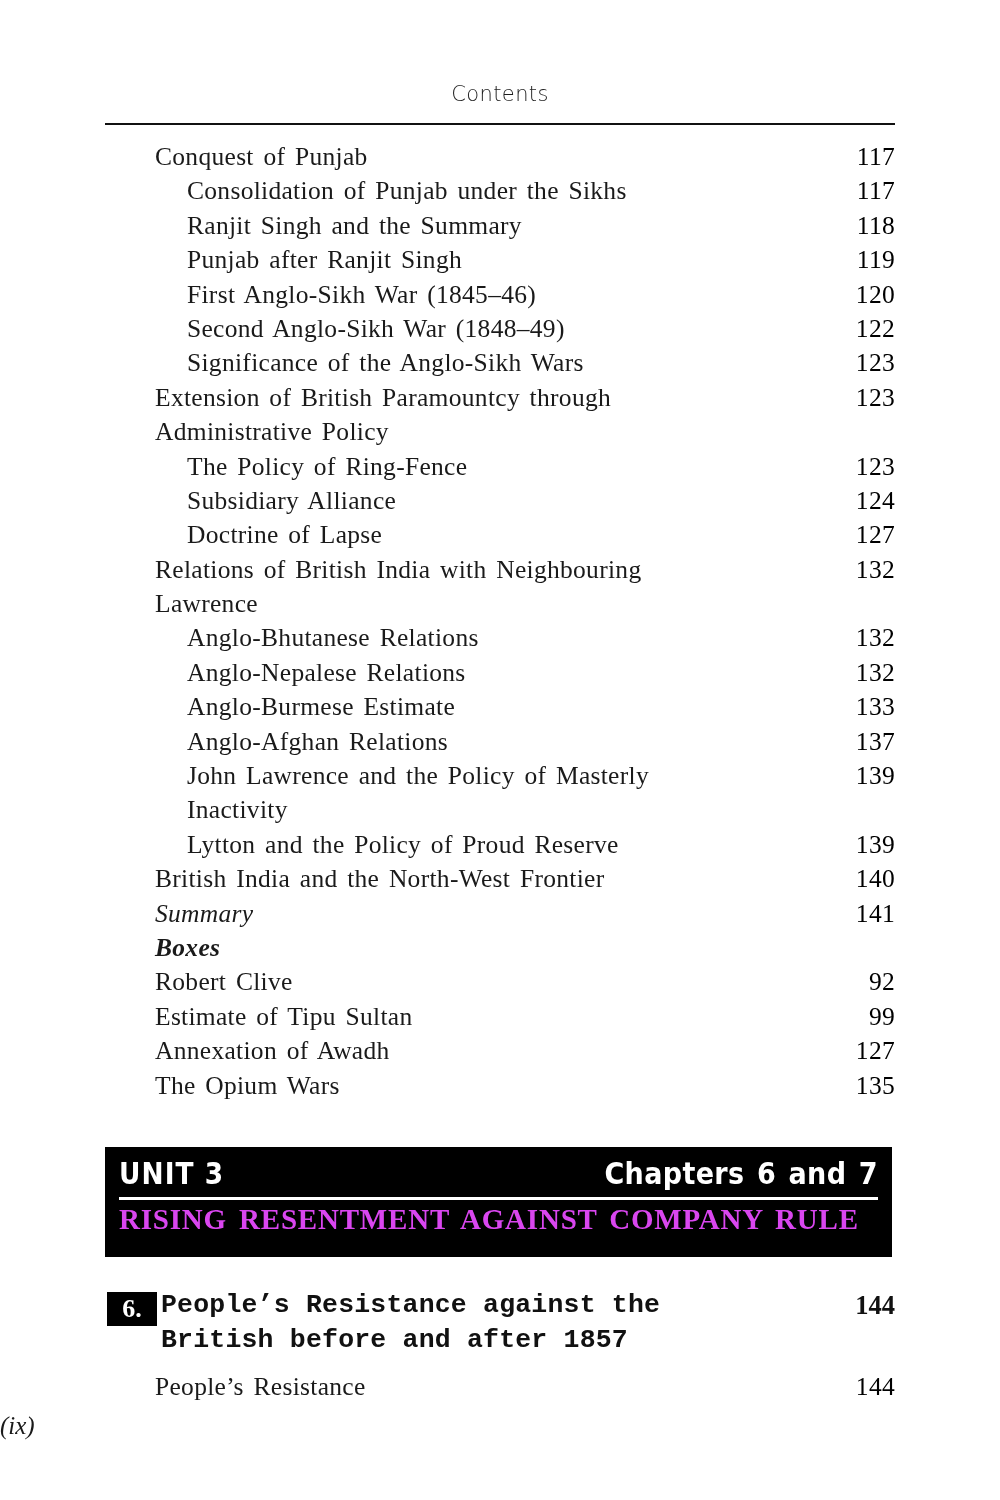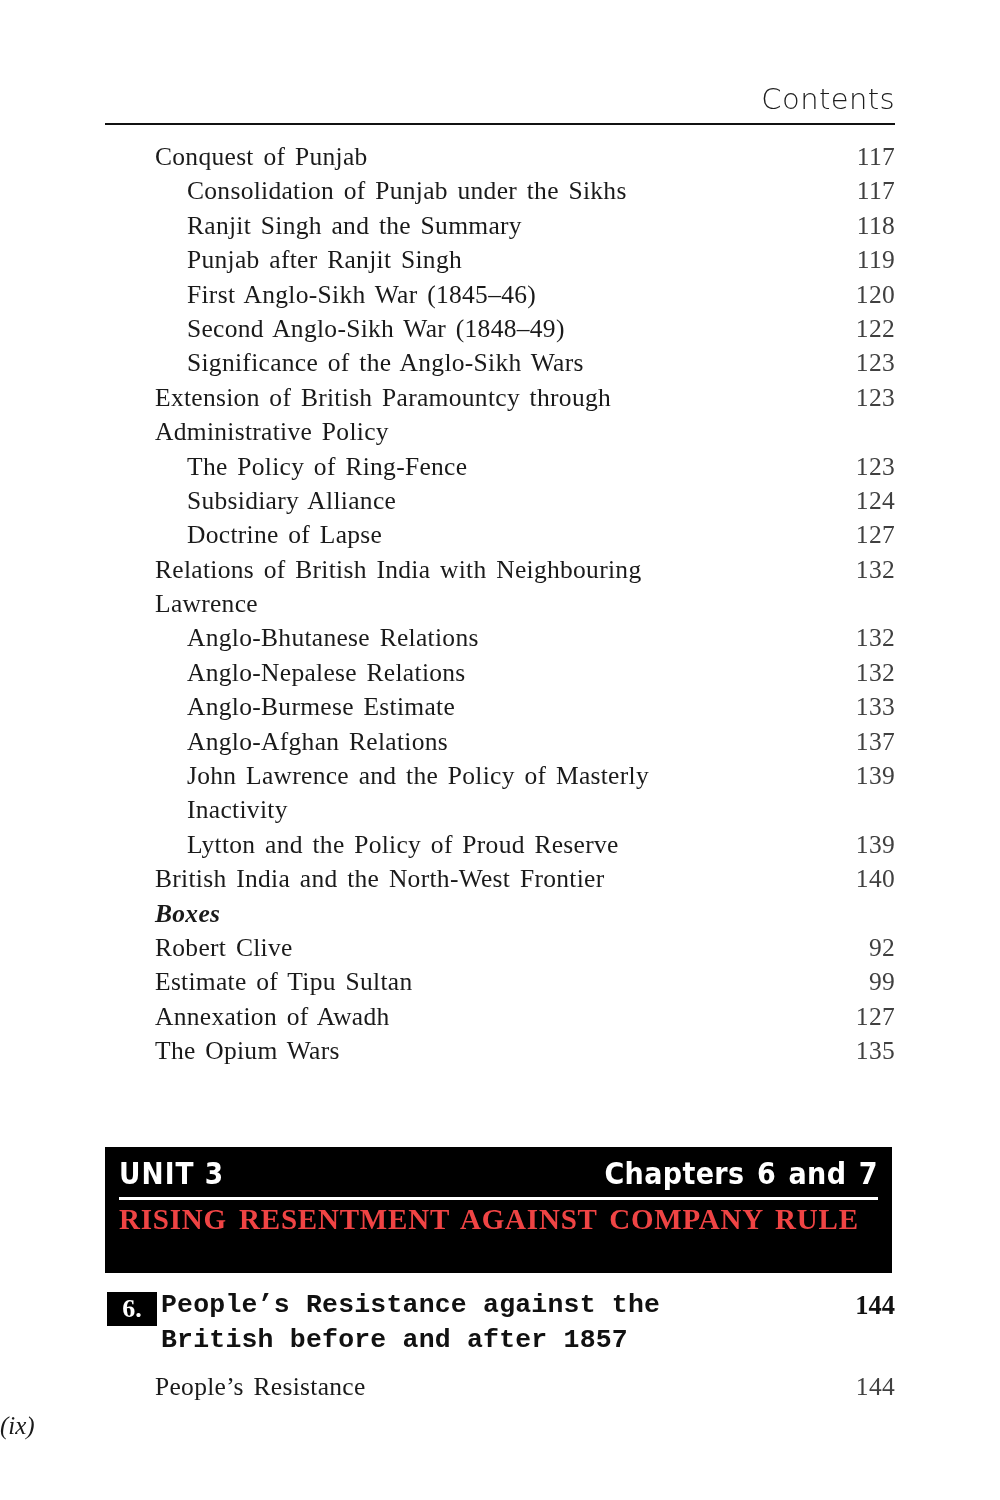--- a/index.html
+++ b/index.html
@@ -22,23 +22,23 @@
     width: 1000px;
     height: 1500px;
   }
 
   
   .running-head {
     position: absolute;
     left: 105px;
     top: 82px;
     width: 790px;
-    text-align: right;
+    text-align: center;
     font-family: "DejaVu Sans", "Liberation Sans", sans-serif;
-    font-size: 29px;
+    font-size: 21px;
     font-weight: 300;
     letter-spacing: 0.4px;
     color: #1d1d1d;
   }
   .head-rule {
     position: absolute;
     left: 105px;
     top: 123px;
     width: 790px;
     height: 2px;
@@ -69,32 +69,32 @@
   .lvl1 > .toc-label { left: 50px; }
   .lvl2 > .toc-label { left: 82px; }
   .toc-page {
     position: absolute;
     top: 0;
     right: 0;
     width: 120px;
     text-align: right;
     font-size: 25.5px;
     letter-spacing: 0.3px;
-    color: #404040;
+    color: #000000;
   }
   .it > .toc-label { font-style: italic; }
   .bi > .toc-label { font-style: italic; font-weight: bold; }
 
   
   .unit-banner {
     position: absolute;
     left: 105px;
     top: 1147px;
     width: 787px;
-    height: 126px;
+    height: 110px;
     background: #000000;
   }
   .unit-top {
     position: absolute;
     left: 14px;
     top: 7px;
     right: 14px;
     height: 40px;
   }
   .unit-name {
@@ -130,21 +130,21 @@
     top: 50px;
     width: 759px;
     height: 3px;
     background: #ffffff;
   }
   .unit-title {
     position: absolute;
     left: 14px;
     top: 56px;
     right: 10px;
-    color: #ef4444;
+    color: #d946ef;
     font-family: "Liberation Serif", "DejaVu Serif", serif;
     font-weight: bold;
     font-size: 29px;
     line-height: 33px;
     letter-spacing: 0.8px;
     word-spacing: 4px;
   }
 
   
   .chapter-entry {
@@ -301,20 +301,24 @@
         <span class="toc-label">Inactivity</span>
         <span class="toc-page"></span>
       </div>
       <div class="toc-row lvl2">
         <span class="toc-label">Lytton and the Policy of Proud Reserve</span>
         <span class="toc-page">139</span>
       </div>
       <div class="toc-row lvl1">
         <span class="toc-label">British India and the North-West Frontier</span>
         <span class="toc-page">140</span>
+      </div>
+      <div class="toc-row lvl1 it">
+        <span class="toc-label">Summary</span>
+        <span class="toc-page">141</span>
       </div>
       <div class="toc-row lvl1 bi">
         <span class="toc-label">Boxes</span>
         <span class="toc-page"></span>
       </div>
       <div class="toc-row lvl1">
         <span class="toc-label">Robert Clive</span>
         <span class="toc-page">92</span>
       </div>
       <div class="toc-row lvl1">

